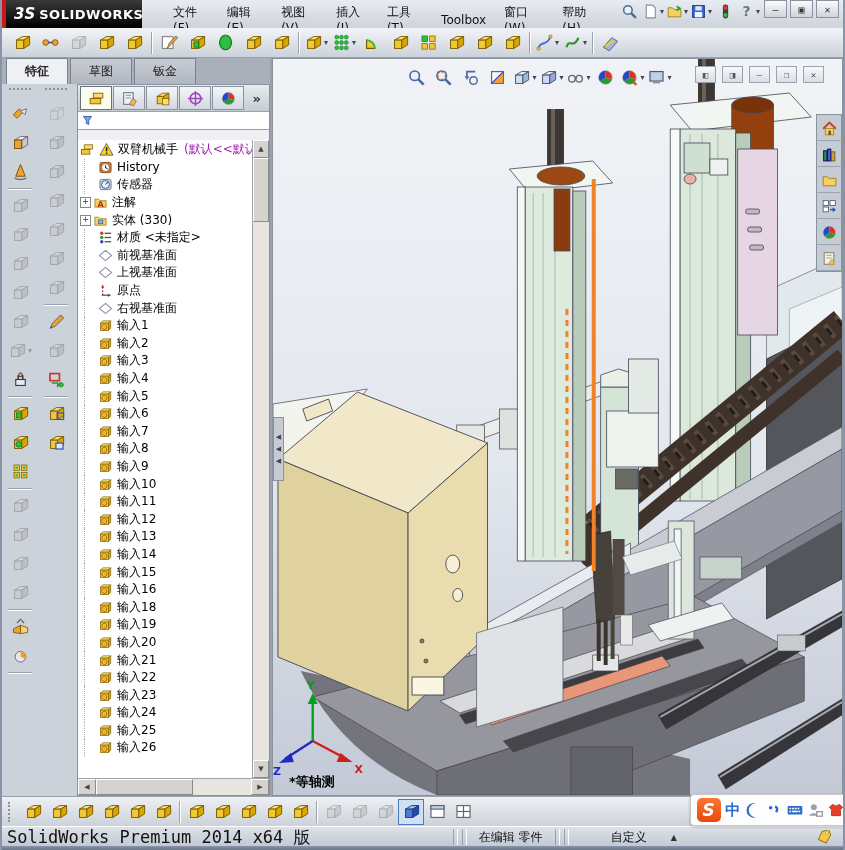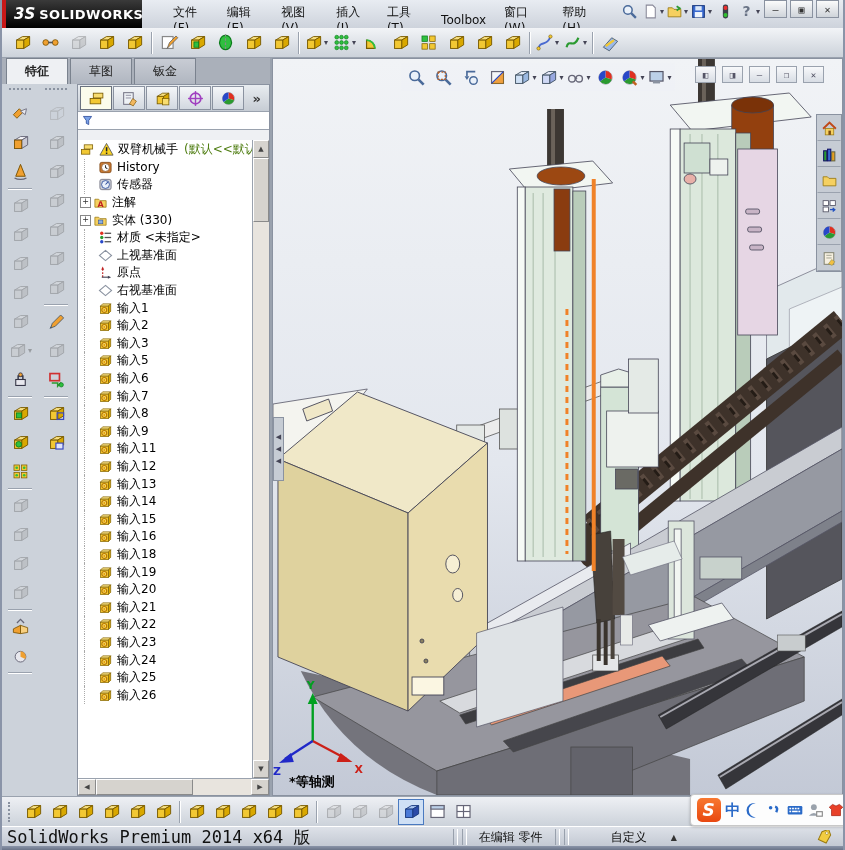--- a/index.html
+++ b/index.html
@@ -45,21 +45,21 @@
   .fm-expand{margin-left:auto;margin-right:8px;font-size:13px;color:#333;font-weight:bold;}
   .fm-filter{height:17px;background:#fff;border-bottom:1px solid #9aa2ae;display:flex;align-items:center;padding-left:3px;}
   .fm-filter svg{width:13px;height:13px;}
   .fm-filter input{border:none;outline:none;flex:1;height:14px;font-size:11px;background:transparent;}
   .tree-wrap{flex:1;display:flex;min-height:0;background:#fff;margin-top:10px;}
   .tree{flex:1;overflow:hidden;padding-top:1px;position:relative;}
   .trow{height:17.6px;display:flex;align-items:center;white-space:nowrap;color:#000;font-size:12px;}
   .trow .exp{width:9px;height:9px;border:1px solid #888;background:#fff;font-size:8px;line-height:7px;text-align:center;margin-left:2px;margin-right:2px;color:#333;flex:0 0 auto;}
   .trow .indent{width:13px;flex:0 0 auto;border-left:1px dotted #aaa;height:100%;margin-left:6px;}
   .trow svg{width:15px;height:15px;margin-right:4px;flex:0 0 auto;}
-  .trow .sfx{color:#4d7c0f;margin-left:6px;}
+  .trow .sfx{color:#a21caf;margin-left:6px;}
   
   .vsb{width:16px;flex:0 0 auto;background:#e8e4de;border-left:1px solid #9aa2ae;display:flex;flex-direction:column;}
   .sb-btn{height:16px;background:#d6d3ce;border:1px solid #fff;border-right-color:#8a8a8a;border-bottom-color:#8a8a8a;display:flex;align-items:center;justify-content:center;font-size:7px;color:#444;flex:0 0 auto;}
   .vsb .thumb{height:62px;background:#d6d3ce;border:1px solid #fff;border-right-color:#8a8a8a;border-bottom-color:#8a8a8a;margin-top:0;}
   .hsb{height:16px;background:#e8e4de;border-top:1px solid #9aa2ae;display:flex;flex:0 0 auto;}
   .hsb .sb-btn{width:16px;height:14px;}
   .hsb .thumb{width:95px;background:#d6d3ce;border:1px solid #fff;border-right-color:#8a8a8a;border-bottom-color:#8a8a8a;}
   
   .viewport{flex:1;position:relative;background:linear-gradient(#f0f2f5,#c6ccd8);border:1px solid #8a92a0;min-width:0;}
   .viewport svg.scene{position:absolute;left:0;top:0;width:100%;height:100%;}
@@ -682,20 +682,27 @@
                     <line x1="7" y1="8" x2="14" y2="8" stroke="#555" stroke-width="1.4"></line>
                     <line x1="7" y1="12.5" x2="14" y2="12.5" stroke="#555" stroke-width="1.4"></line>
                   </svg>
                   <span>材质 &lt;未指定&gt;</span>
                 </div>
                 <div class="trow">
                   <span class="indent"></span>
                   <svg viewBox="0 0 16 16">
                     <polygon points="8,2.5 14.5,8 8,13.5 1.5,8" fill="none" stroke="#8a92a0" stroke-width="1.1"></polygon>
                   </svg>
+                  <span>前视基准面</span>
+                </div>
+                <div class="trow">
+                  <span class="indent"></span>
+                  <svg viewBox="0 0 16 16">
+                    <polygon points="8,2.5 14.5,8 8,13.5 1.5,8" fill="none" stroke="#8a92a0" stroke-width="1.1"></polygon>
+                  </svg>
                   <span>上视基准面</span>
                 </div>
                 <div class="trow">
                   <span class="indent"></span>
                   <svg viewBox="0 0 16 16">
                     <line x1="5" y1="13" x2="5" y2="3" stroke="#c02020" stroke-width="1.2" stroke-dasharray="2 1.4"></line>
                     <polygon points="5,1.5 3.4,5 6.6,5" fill="#c02020"></polygon>
                     <line x1="4" y1="13" x2="12" y2="13" stroke="#445" stroke-width="1.2"></line>
                     <polygon points="14,13 10.5,11.4 10.5,14.6" fill="#445"></polygon>
                   </svg>
@@ -743,20 +750,31 @@
                 </div>
                 <div class="trow">
                   <span class="indent"></span>
                   <svg viewBox="0 0 16 16">
                     <path d="M2.5 5.5 L5 3 L13.5 3 L11 5.5 Z" fill="#f8e080" stroke="#7a5c00" stroke-width=".7"></path>
                     <path d="M11 5.5 L13.5 3 L13.5 11 L11 13.5 Z" fill="#d9a800" stroke="#7a5c00" stroke-width=".7"></path>
                     <rect x="2.5" y="5.5" width="8.5" height="8" fill="#f2c833" stroke="#7a5c00" stroke-width=".7"></rect>
                     <circle cx="6.7" cy="9.5" r="2.6" fill="#f8dd70" stroke="#b87800" stroke-width="1.2"></circle>
                     <circle cx="6.7" cy="9.5" r="1.1" fill="#e8a000"></circle>
                   </svg>
+                  <span>输入4</span>
+                </div>
+                <div class="trow">
+                  <span class="indent"></span>
+                  <svg viewBox="0 0 16 16">
+                    <path d="M2.5 5.5 L5 3 L13.5 3 L11 5.5 Z" fill="#f8e080" stroke="#7a5c00" stroke-width=".7"></path>
+                    <path d="M11 5.5 L13.5 3 L13.5 11 L11 13.5 Z" fill="#d9a800" stroke="#7a5c00" stroke-width=".7"></path>
+                    <rect x="2.5" y="5.5" width="8.5" height="8" fill="#f2c833" stroke="#7a5c00" stroke-width=".7"></rect>
+                    <circle cx="6.7" cy="9.5" r="2.6" fill="#f8dd70" stroke="#b87800" stroke-width="1.2"></circle>
+                    <circle cx="6.7" cy="9.5" r="1.1" fill="#e8a000"></circle>
+                  </svg>
                   <span>输入5</span>
                 </div>
                 <div class="trow">
                   <span class="indent"></span>
                   <svg viewBox="0 0 16 16">
                     <path d="M2.5 5.5 L5 3 L13.5 3 L11 5.5 Z" fill="#f8e080" stroke="#7a5c00" stroke-width=".7"></path>
                     <path d="M11 5.5 L13.5 3 L13.5 11 L11 13.5 Z" fill="#d9a800" stroke="#7a5c00" stroke-width=".7"></path>
                     <rect x="2.5" y="5.5" width="8.5" height="8" fill="#f2c833" stroke="#7a5c00" stroke-width=".7"></rect>
                     <circle cx="6.7" cy="9.5" r="2.6" fill="#f8dd70" stroke="#b87800" stroke-width="1.2"></circle>
                     <circle cx="6.7" cy="9.5" r="1.1" fill="#e8a000"></circle>
@@ -788,20 +806,31 @@
                 <div class="trow">
                   <span class="indent"></span>
                   <svg viewBox="0 0 16 16">
                     <path d="M2.5 5.5 L5 3 L13.5 3 L11 5.5 Z" fill="#f8e080" stroke="#7a5c00" stroke-width=".7"></path>
                     <path d="M11 5.5 L13.5 3 L13.5 11 L11 13.5 Z" fill="#d9a800" stroke="#7a5c00" stroke-width=".7"></path>
                     <rect x="2.5" y="5.5" width="8.5" height="8" fill="#f2c833" stroke="#7a5c00" stroke-width=".7"></rect>
                     <circle cx="6.7" cy="9.5" r="2.6" fill="#f8dd70" stroke="#b87800" stroke-width="1.2"></circle>
                     <circle cx="6.7" cy="9.5" r="1.1" fill="#e8a000"></circle>
                   </svg>
                   <span>输入9</span>
+                </div>
+                <div class="trow">
+                  <span class="indent"></span>
+                  <svg viewBox="0 0 16 16">
+                    <path d="M2.5 5.5 L5 3 L13.5 3 L11 5.5 Z" fill="#f8e080" stroke="#7a5c00" stroke-width=".7"></path>
+                    <path d="M11 5.5 L13.5 3 L13.5 11 L11 13.5 Z" fill="#d9a800" stroke="#7a5c00" stroke-width=".7"></path>
+                    <rect x="2.5" y="5.5" width="8.5" height="8" fill="#f2c833" stroke="#7a5c00" stroke-width=".7"></rect>
+                    <circle cx="6.7" cy="9.5" r="2.6" fill="#f8dd70" stroke="#b87800" stroke-width="1.2"></circle>
+                    <circle cx="6.7" cy="9.5" r="1.1" fill="#e8a000"></circle>
+                  </svg>
+                  <span>输入10</span>
                 </div>
                 <div class="trow">
                   <span class="indent"></span>
                   <svg viewBox="0 0 16 16">
                     <path d="M2.5 5.5 L5 3 L13.5 3 L11 5.5 Z" fill="#f8e080" stroke="#7a5c00" stroke-width=".7"></path>
                     <path d="M11 5.5 L13.5 3 L13.5 11 L11 13.5 Z" fill="#d9a800" stroke="#7a5c00" stroke-width=".7"></path>
                     <rect x="2.5" y="5.5" width="8.5" height="8" fill="#f2c833" stroke="#7a5c00" stroke-width=".7"></rect>
                     <circle cx="6.7" cy="9.5" r="2.6" fill="#f8dd70" stroke="#b87800" stroke-width="1.2"></circle>
                     <circle cx="6.7" cy="9.5" r="1.1" fill="#e8a000"></circle>
                   </svg>

